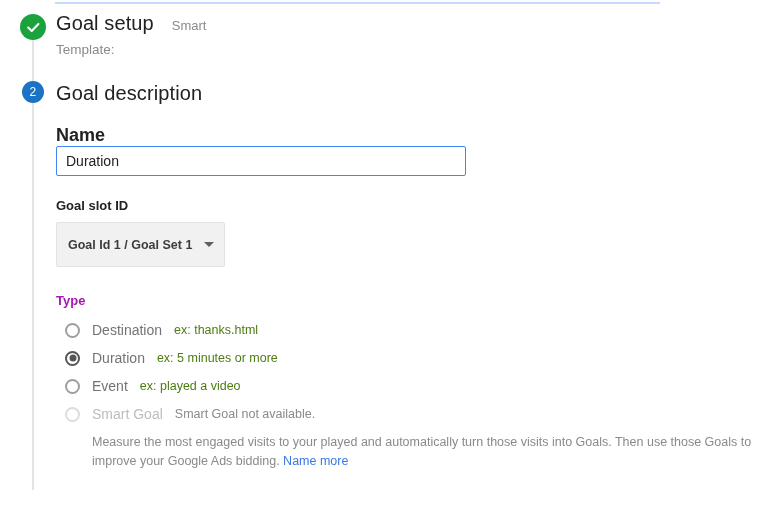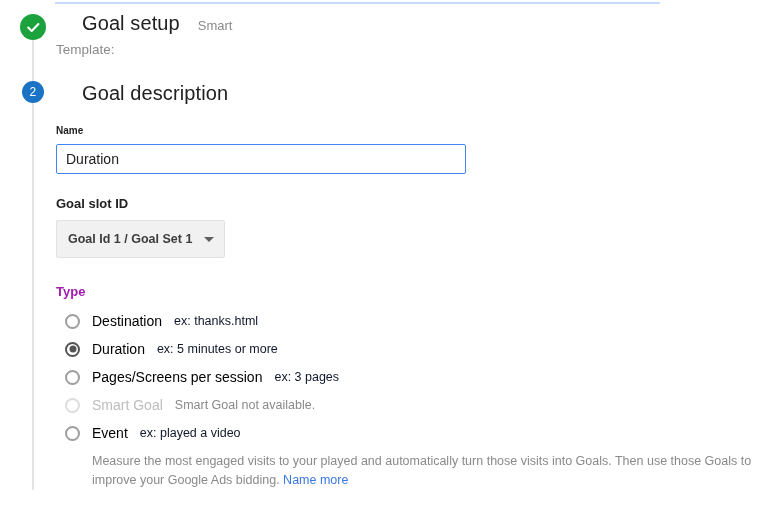--- a/index.html
+++ b/index.html
@@ -78,21 +78,20 @@
   .sec1-headrow {
     display: flex;
     align-items: baseline;
     gap: 18px;
   }
   .sec-title {
     font-size: 20px;
     font-weight: 400;
     color: #212121;
     letter-spacing: .1px;
-    margin-left: 26px;
   }
   .edit-link {
     font-size: 13px;
     color: #8a8a8a;
     cursor: pointer;
   }
   .template-line {
     margin-top: 7px;
     font-size: 13.5px;
     color: #8a8a8a;
@@ -101,25 +100,25 @@
   
   .sec2 {
     position: absolute;
     left: 56px;
     top: 82px;
     width: 705px;
   }
   .sec2 .sec-title { display: block; }
 
   .field-label {
-    font-size: 10px;
+    font-size: 18px;
     font-weight: bold;
     color: #222222;
     margin-top: 20px;
-    margin-bottom: 8px;
+    margin-bottom: 0;
   }
 
   .name-input {
     box-sizing: border-box;
     display: block;
     width: 410px;
     height: 30px;
     padding: 0 9px;
     border: 1px solid #4285f4;
     border-radius: 2px;
@@ -135,21 +134,21 @@
   .slot-label {
     font-size: 13px;
     font-weight: bold;
     color: #222222;
     margin-bottom: 9px;
   }
   .dropdown {
     display: inline-flex;
     align-items: center;
     gap: 12px;
-    height: 38px;
+    height: 45px;
     padding: 0 10px 0 11px;
     background: #f1f1f1;
     border: 1px solid #e2e2e2;
     border-radius: 2px;
     cursor: pointer;
     box-sizing: border-box;
   }
   .dropdown-text {
     font-size: 12.5px;
     font-weight: bold;
@@ -200,27 +199,27 @@
     width: 7px;
     height: 7px;
     border-radius: 50%;
     background: #555555;
   }
   .radio.checked { border-color: #555555; }
   .radio.disabled { border-color: #dcdcdc; cursor: default; }
 
   .radio-name {
     font-size: 14px;
-    color: #000000;
+    color: #737373;
     margin-right: 12px;
     white-space: nowrap;
   }
   .radio-ex {
     font-size: 12.5px;
-    color: #0f172a;
+    color: #4d7c0f;
     white-space: nowrap;
   }
   .radio-row.disabled .radio-name { color: #bdbdbd; }
   .radio-row.disabled .radio-ex { color: #8a8a8a; }
 
   .smart-desc {
     margin-top: 5px;
     margin-left: 36px;
     width: 676px;
     font-size: 12.5px;
@@ -282,33 +281,28 @@
       <span class="radio-name">Destination</span>
       <span class="radio-ex">ex: thanks.html</span>
     </div>
 
     <div class="radio-row">
       <span class="radio checked"></span>
       <span class="radio-name">Duration</span>
       <span class="radio-ex">ex: 5 minutes or more</span>
     </div>
 
+
     <div class="radio-row">
       <span class="radio"></span>
-      <span class="radio-name">Pages/Screens per session</span>
-      <span class="radio-ex">ex: 3 pages</span>
+      <span class="radio-name">Event</span>
+      <span class="radio-ex">ex: played a video</span>
     </div>
 
     <div class="radio-row disabled">
       <span class="radio disabled"></span>
       <span class="radio-name">Smart Goal</span>
       <span class="radio-ex">Smart Goal not available.</span>
     </div>
 
-    <div class="radio-row">
-      <span class="radio"></span>
-      <span class="radio-name">Event</span>
-      <span class="radio-ex">ex: played a video</span>
-    </div>
-
     <div class="smart-desc"><span>Measure the most engaged visits to your played and automatically turn those visits into Goals. Then use those Goals to improve your Google Ads bidding.</span> <a>Name more</a></div>
   </div>
 </div>
 
 </body></html>

